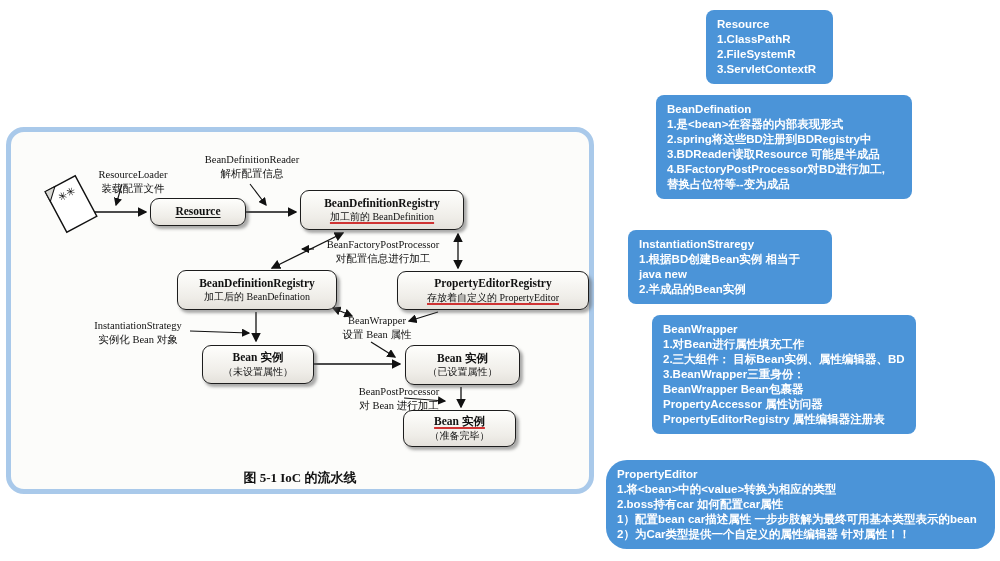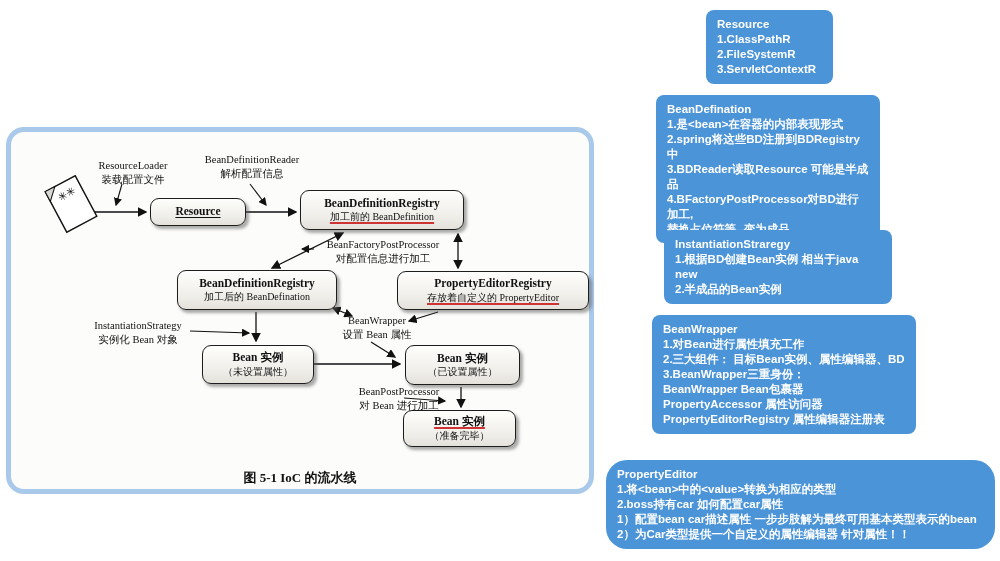--- a/index.html
+++ b/index.html
@@ -79,21 +79,21 @@
         <line x1="303" y1="232" x2="389" y2="232" stroke="#111" stroke-width="1.3" marker-end="url(#ah)"></line>
 
         <line x1="341" y1="184" x2="322" y2="176" stroke="#111" stroke-width="1.2" marker-start="url(#ah)" marker-end="url(#ah)"></line>
         <line x1="427" y1="180" x2="398" y2="189" stroke="#111" stroke-width="1.2" marker-end="url(#ah)"></line>
         <line x1="360" y1="210" x2="384" y2="225" stroke="#111" stroke-width="1.2" marker-end="url(#ah)"></line>
 
         <line x1="393" y1="266" x2="434" y2="269" stroke="#111" stroke-width="1.1" marker-end="url(#ah)"></line>
         <line x1="450" y1="255" x2="450" y2="275" stroke="#111" stroke-width="1.3" marker-end="url(#ah)"></line>
       </svg>
 
-      <div class="dlabel" style="left:64px; top:27px; width:116px;">
+      <div class="dlabel" style="left:64px; top:36px; width:116px;">
         <span class="lt1">ResourceLoader</span>
         <span class="lt2">装载配置文件</span>
       </div>
       <div class="dlabel" style="left:178px; top:21px; width:126px;">
         <span class="lt1">BeanDefinitionReader</span>
         <span class="lt2">解析配置信息</span>
       </div>
       <div class="dlabel" style="left:300px; top:106px; width:144px;">
         <span class="lt1">BeanFactoryPostProcessor</span>
         <span class="lt2">对配置信息进行加工</span>
@@ -149,30 +149,30 @@
     </div>
   </div>
 
   <div class="note" style="left:706px; top:10px; width:127px;">
     <div class="ntitle">Resource</div>
     <div class="nline">1.ClassPathR</div>
     <div class="nline">2.FileSystemR</div>
     <div class="nline">3.ServletContextR</div>
   </div>
 
-  <div class="note" style="left:656px; top:95px; width:224px;">
+  <div class="note" style="left:656px; top:95px; width:256px;">
     <div class="ntitle">BeanDefination</div>
     <div class="nline">1.是&lt;bean&gt;在容器的内部表现形式</div>
     <div class="nline">2.spring将这些BD注册到BDRegistry中</div>
     <div class="nline">3.BDReader读取Resource 可能是半成品</div>
     <div class="nline">4.BFactoryPostProcessor对BD进行加工,</div>
     <div class="nline">替换占位符等--变为成品</div>
   </div>
 
-  <div class="note" style="left:664px; top:230px; width:228px;">
+  <div class="note" style="left:628px; top:230px; width:204px;">
     <div class="ntitle">InstantiationStraregy</div>
     <div class="nline">1.根据BD创建Bean实例 相当于java new</div>
     <div class="nline">2.半成品的Bean实例</div>
   </div>
 
   <div class="note" style="left:652px; top:315px; width:264px;">
     <div class="ntitle">BeanWrapper</div>
     <div class="nline">1.对Bean进行属性填充工作</div>
     <div class="nline">2.三大组件： 目标Bean实例、属性编辑器、BD</div>
     <div class="nline">3.BeanWrapper三重身份：</div>

